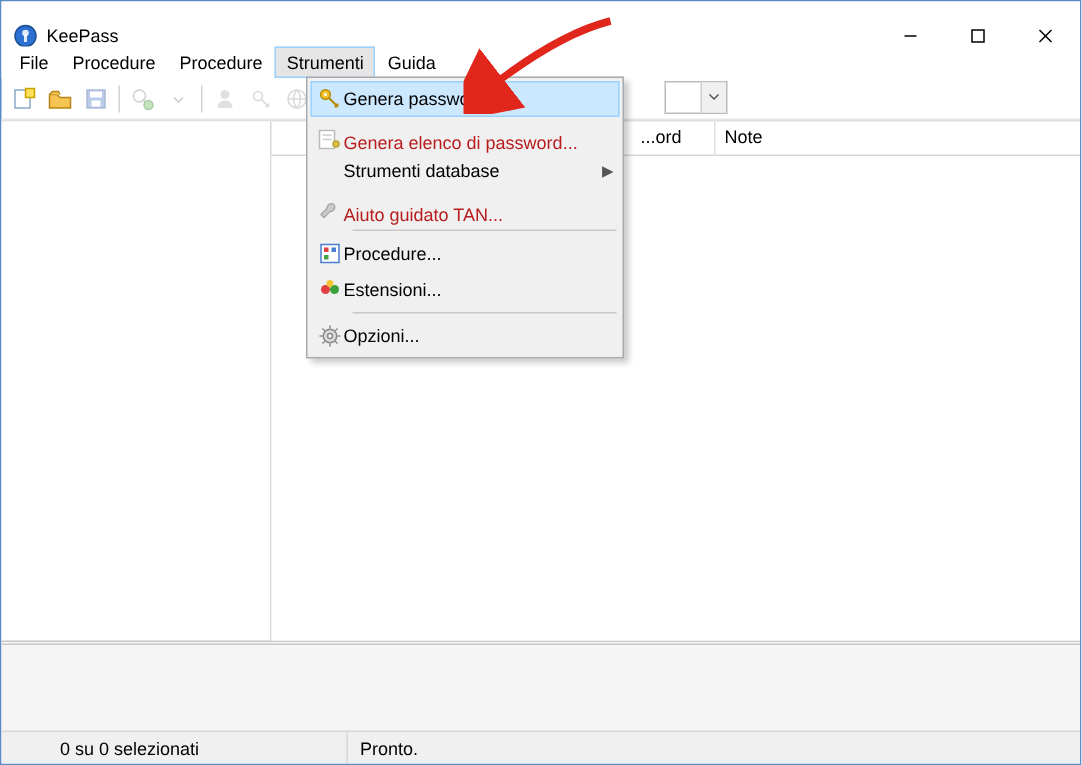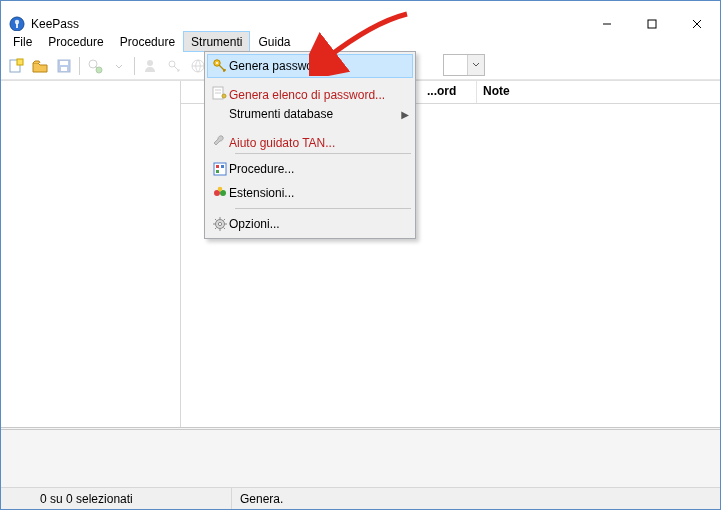--- a/index.html
+++ b/index.html
@@ -88,21 +88,20 @@
   .main {
     flex: 1;
     display: flex; flex-direction: column;
     position: relative;
   }
   .list-header {
     display: flex;
     height: 23px;
     border-bottom: 1px solid #d7d7d7;
     font-size: 12px;
-    font-weight: bold;
   }
   .list-header .col {
     padding: 3px 6px;
     border-right: 1px solid #e3e3e3;
     color: #000;
   }
   .list-body { flex:1; background:#fff; }
   
   .detail-panel {
     height: 60px;
@@ -310,21 +309,21 @@
         <div class="col" style="width:120px;border-right:none">Note</div>
       </div>
       <div class="list-body"></div>
     </div>
   </div>
 
   <div class="detail-panel"></div>
 
   <div class="statusbar">
     <div class="cell">0 su 0 selezionati</div>
-    <div class="cell" style="border-right:none">Genera.</div>
+    <div class="cell" style="border-right:none">Pronto.</div>
   </div>
 
   <div class="dropdown">
     <div class="dd-row hover">
       <span class="dd-icon">
         <svg width="16" height="16">
             <circle cx="5" cy="5" r="3.2" fill="#f4c430" stroke="#b88a00"></circle>
             <circle cx="5" cy="5" r="1" fill="#fff"></circle>
             <path d="M7 7l6 6M11 13h2M13 11v2" stroke="#b88a00" stroke-width="1.4"></path>
           </svg>

